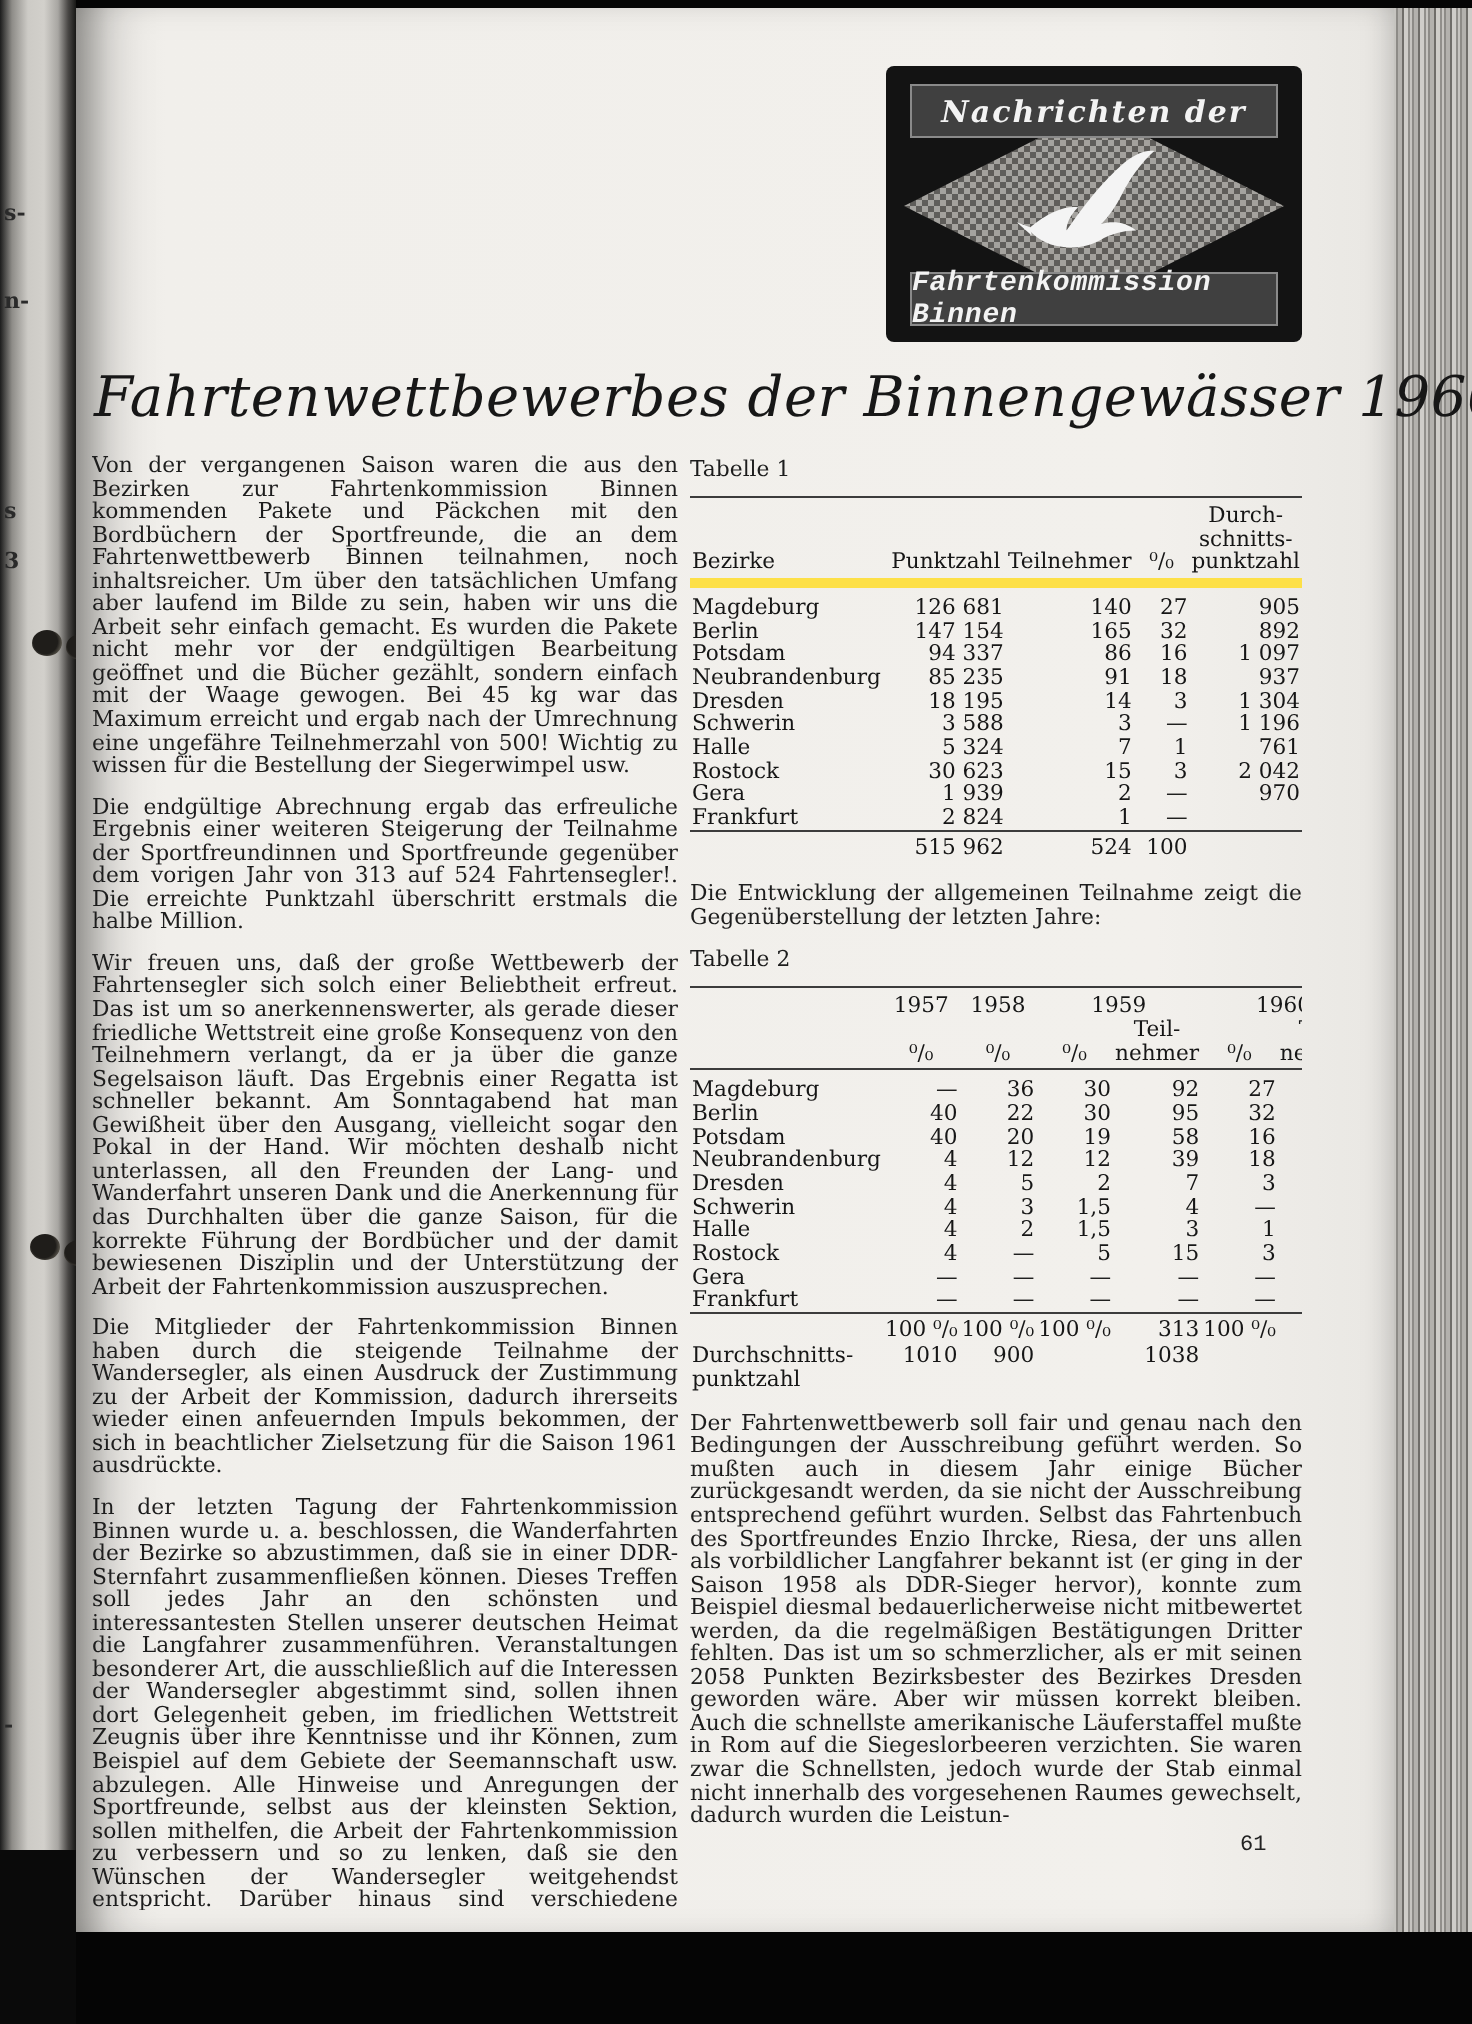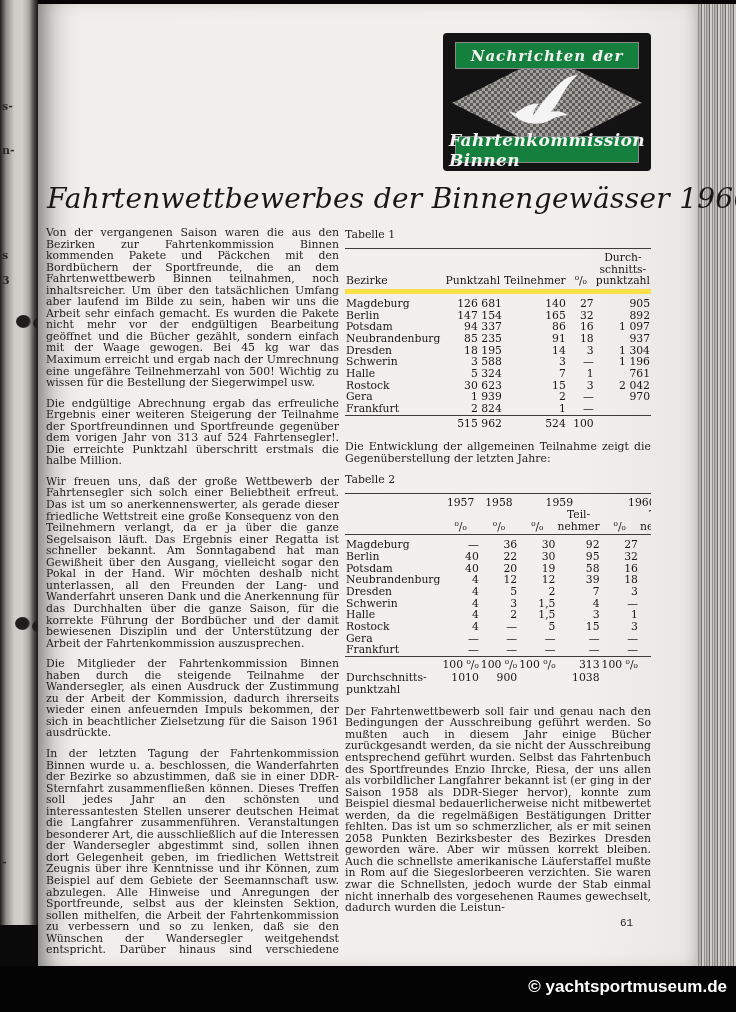--- a/index.html
+++ b/index.html
@@ -24,25 +24,25 @@
   
   .page-stack{position:absolute;left:697px;top:4px;width:39px;height:962px;
     background:repeating-linear-gradient(90deg,#c6c4c0 0 1px,#8d8b87 1px 2px,#b3b1ad 2px 4px,#6f6d69 4px 5px,#cfcdc9 5px 7px,#918f8b 7px 8px);}
 
   
   .logo{position:absolute;left:443px;top:33px;width:208px;height:138px;background:#131313;border-radius:4px;}
   .logo-diamond{position:absolute;left:9px;top:22px;width:190px;height:96px;
     clip-path:polygon(50% 0,100% 50%,50% 100%,0 50%);
     background:repeating-conic-gradient(#a4a29e 0% 25%, #5f5d5a 0% 50%) 0 0/6px 6px;}
   .logo-bird{position:absolute;left:63px;top:40px;width:86px;height:58px;}
-  .logo-banner{position:absolute;left:12px;right:12px;height:25px;background:#15803d;
+  .logo-banner{position:absolute;left:12px;right:12px;height:25px;background:#404040;
     border:1px solid #8a8a8a;color:#f3f3f3;font-style:italic;font-weight:bold;
     display:flex;align-items:center;justify-content:center;letter-spacing:1px;}
   .banner-top{top:9px;font-size:15px;}
-  .banner-bottom{bottom:8px;font-size:17px;letter-spacing:.4px;}
+  .banner-bottom{bottom:8px;font-size:14px;letter-spacing:.4px;font-family:Liberation Mono, monospace;}
 
   
   .title{position:absolute;left:47px;color:#171717;font-style:italic;font-size:28px;white-space:nowrap;}
   .title1{top:139px;}
   .title2{top:182px;letter-spacing:.3px;}
 
   
   .col{position:absolute;top:227px;color:#1d1d1d;}
   .col-left{left:46px;width:293px;height:728px;overflow:hidden;}
   .col-right{left:345px;width:306px;height:728px;overflow:hidden;}
@@ -369,17 +369,14 @@
       </tfoot>
     </table>
 
     <div>
         <p>Der Fahrtenwettbewerb soll fair und genau nach den Bedingungen der Ausschreibung geführt werden. So mußten auch in diesem Jahr einige Bücher zurückgesandt werden, da sie nicht der Ausschreibung entsprechend geführt wurden. Selbst das Fahrtenbuch des Sportfreundes Enzio Ihrcke, Riesa, der uns allen als vorbildlicher Langfahrer bekannt ist (er ging in der Saison 1958 als DDR-Sieger hervor), konnte zum Beispiel diesmal bedauerlicherweise nicht mitbewertet werden, da die regelmäßigen Bestätigungen Dritter fehlten. Das ist um so schmerzlicher, als er mit seinen 2058 Punkten Bezirksbester des Bezirkes Dresden geworden wäre. Aber wir müssen korrekt bleiben. Auch die schnellste amerikanische Läuferstaffel mußte in Rom auf die Siegeslorbeeren verzichten. Sie waren zwar die Schnellsten, jedoch wurde der Stab einmal nicht innerhalb des vorgesehenen Raumes gewechselt, dadurch wurden die Leistun-</p>
       </div>
   </div>
 
   <div class="pageno">61</div>
 
-  <div class="bottom-bar">
-    <span class="watermark">© yachtsportmuseum.de</span>
-  </div>
 
 </div>
 
 </body></html>

